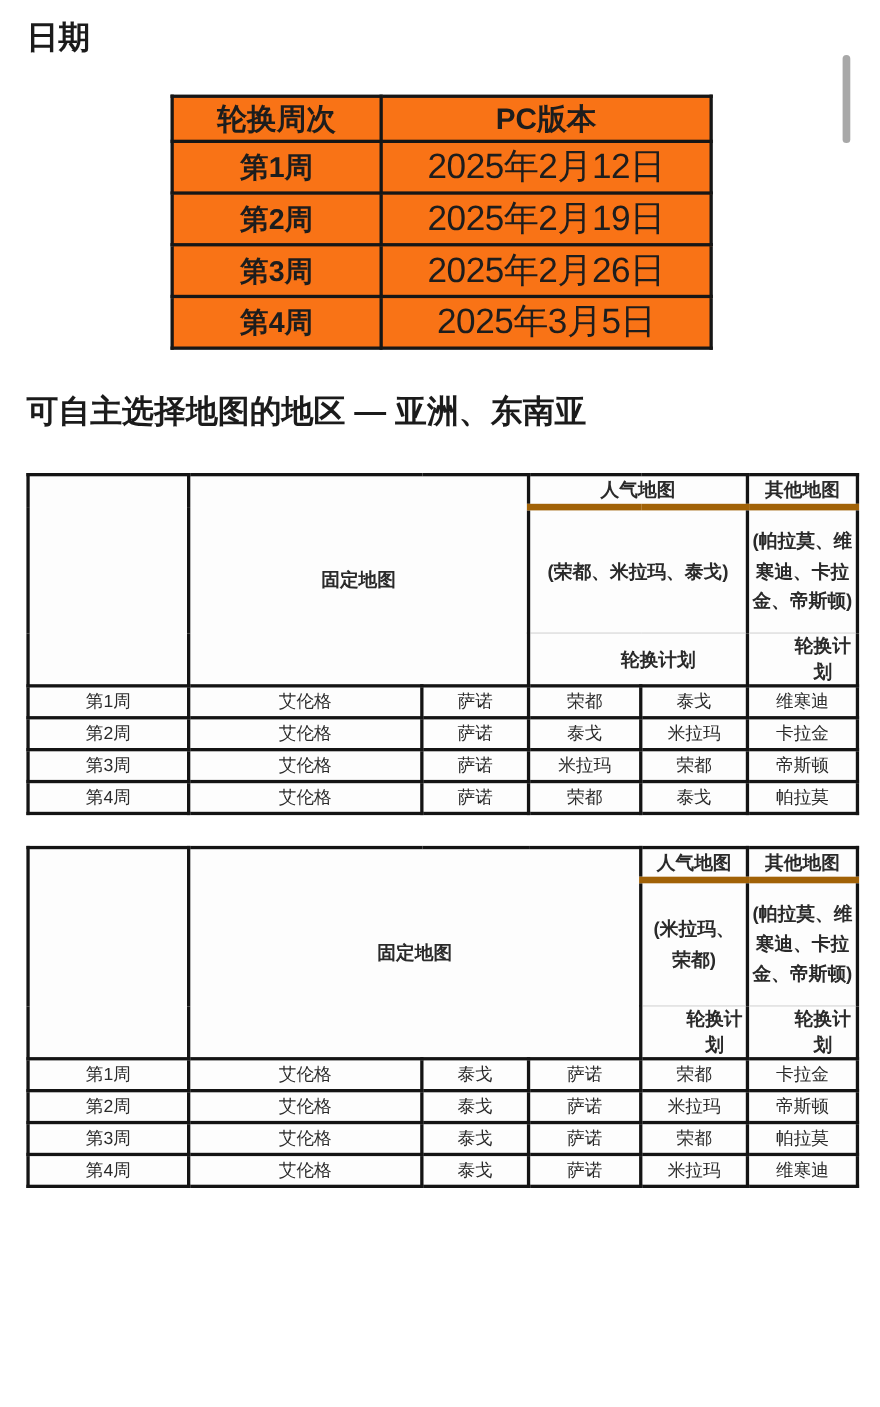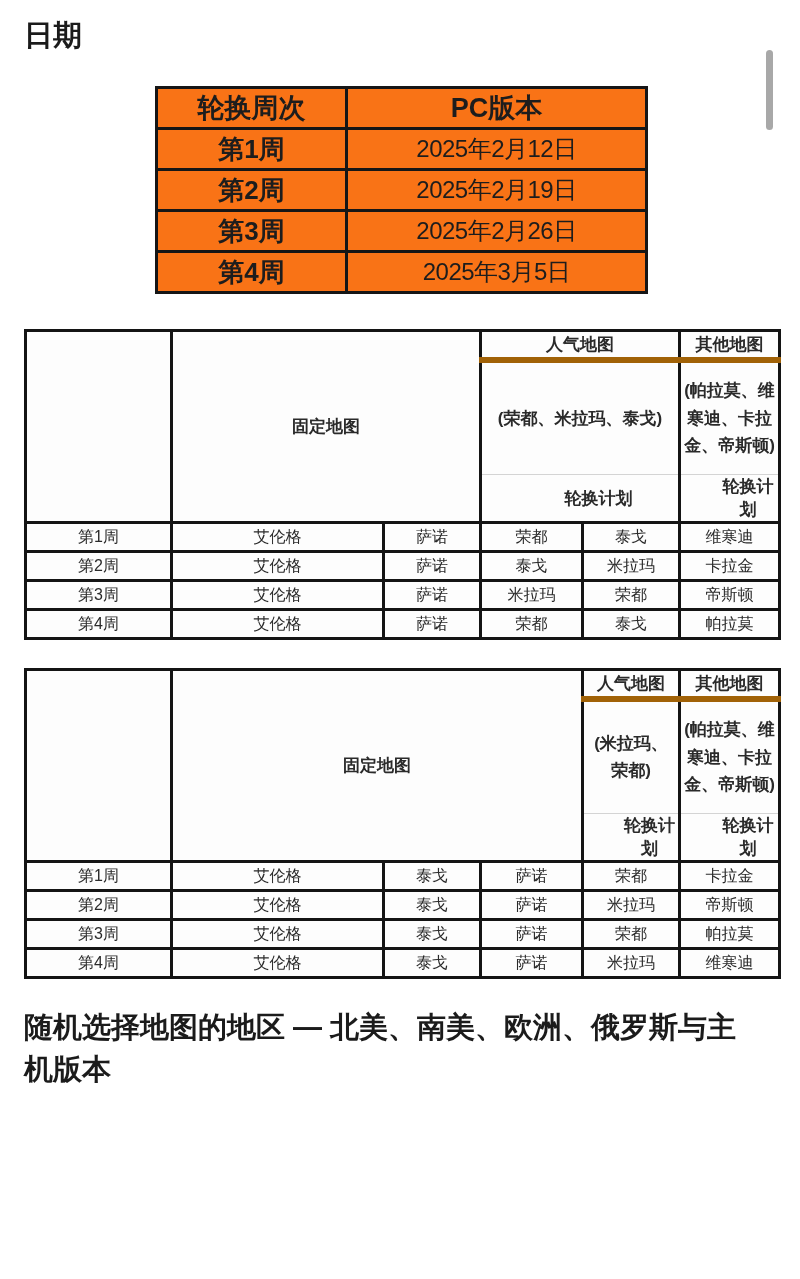--- a/index.html
+++ b/index.html
@@ -36,21 +36,21 @@
     border: 3px solid #161616;
     text-align: center;
     vertical-align: middle;
     height: 41px;
     padding: 0;
     color: #1d1d1d;
     background: #f97316;
   }
   .date-table thead th { font-size: 27px; font-weight: 700; }
   .date-table td.week-cell { font-size: 26px; font-weight: 700; }
-  .date-table td.date-cell { font-size: 24px; font-weight: 400; letter-spacing: -0.5px; }
+  .date-table td.date-cell { font-size: 32px; font-weight: 400; letter-spacing: -0.5px; }
 
   
   .map-table {
     border-collapse: collapse;
     table-layout: fixed;
     width: 754px;
     background: #fdfdfd;
   }
   .t-asia  { margin-top: 35px; }
   .t-kakao { margin-top: 28px; }
@@ -111,20 +111,21 @@
           <td class="date-cell">2025年2月26日</td>
         </tr>
         <tr>
           <td class="week-cell">第4周</td>
           <td class="date-cell">2025年3月5日</td>
         </tr>
       </tbody>
     </table>
 
 
+    <h2 class="heading h-asia">可自主选择地图的地区 — 亚洲、东南亚</h2>
 
     <table class="map-table t-asia">
       <colgroup>
         <col style="width:146px">
           <col style="width:212px">
           <col style="width:97px">
         <col style="width:102px">
           <col style="width:97px">
           <col style="width:100px">
       </colgroup>
@@ -235,18 +236,17 @@
           <td>第4周</td>
           <td>艾伦格</td>
           <td>泰戈</td>
           <td>萨诺</td>
           <td>米拉玛</td>
           <td>维寒迪</td>
         </tr>
       </tbody>
     </table>
 
-    <h2 class="heading h-random">随机选择地图的地区 — 北美、南美、欧洲、俄罗斯与主机版本</h2>
 
   </div>
 
   <div class="scroll-thumb"></div>
 </div>
 
 </body></html>

